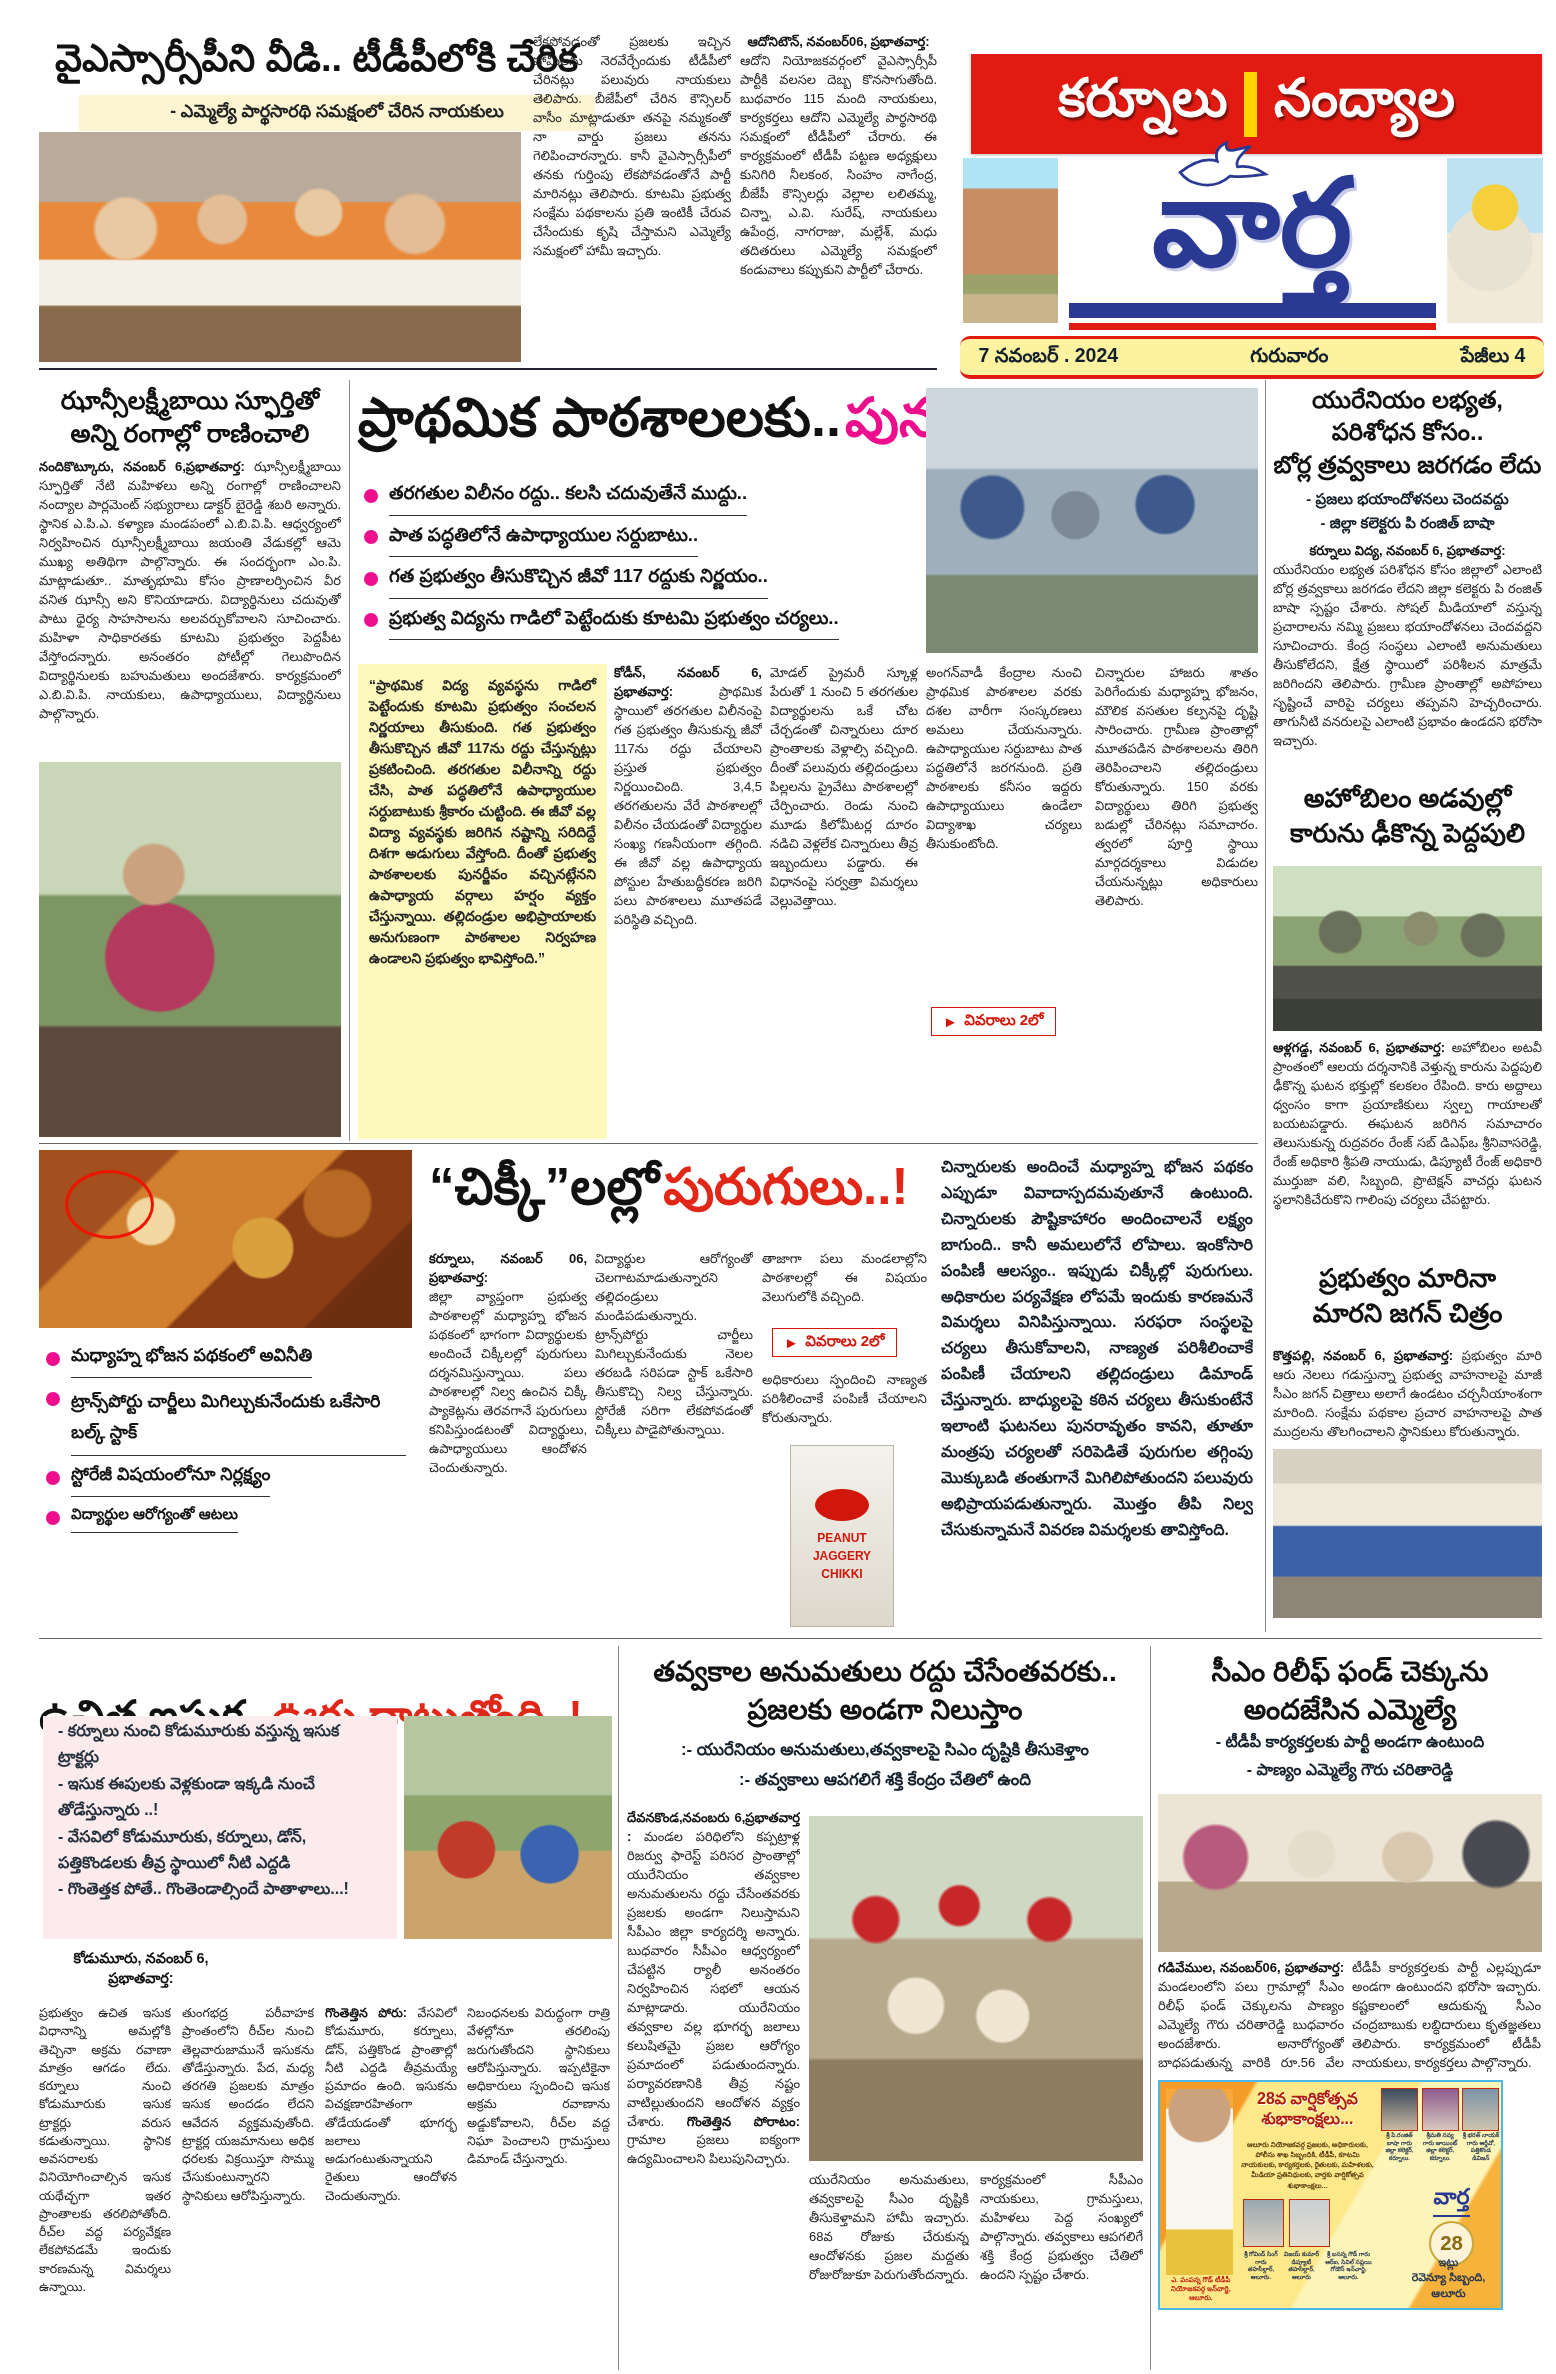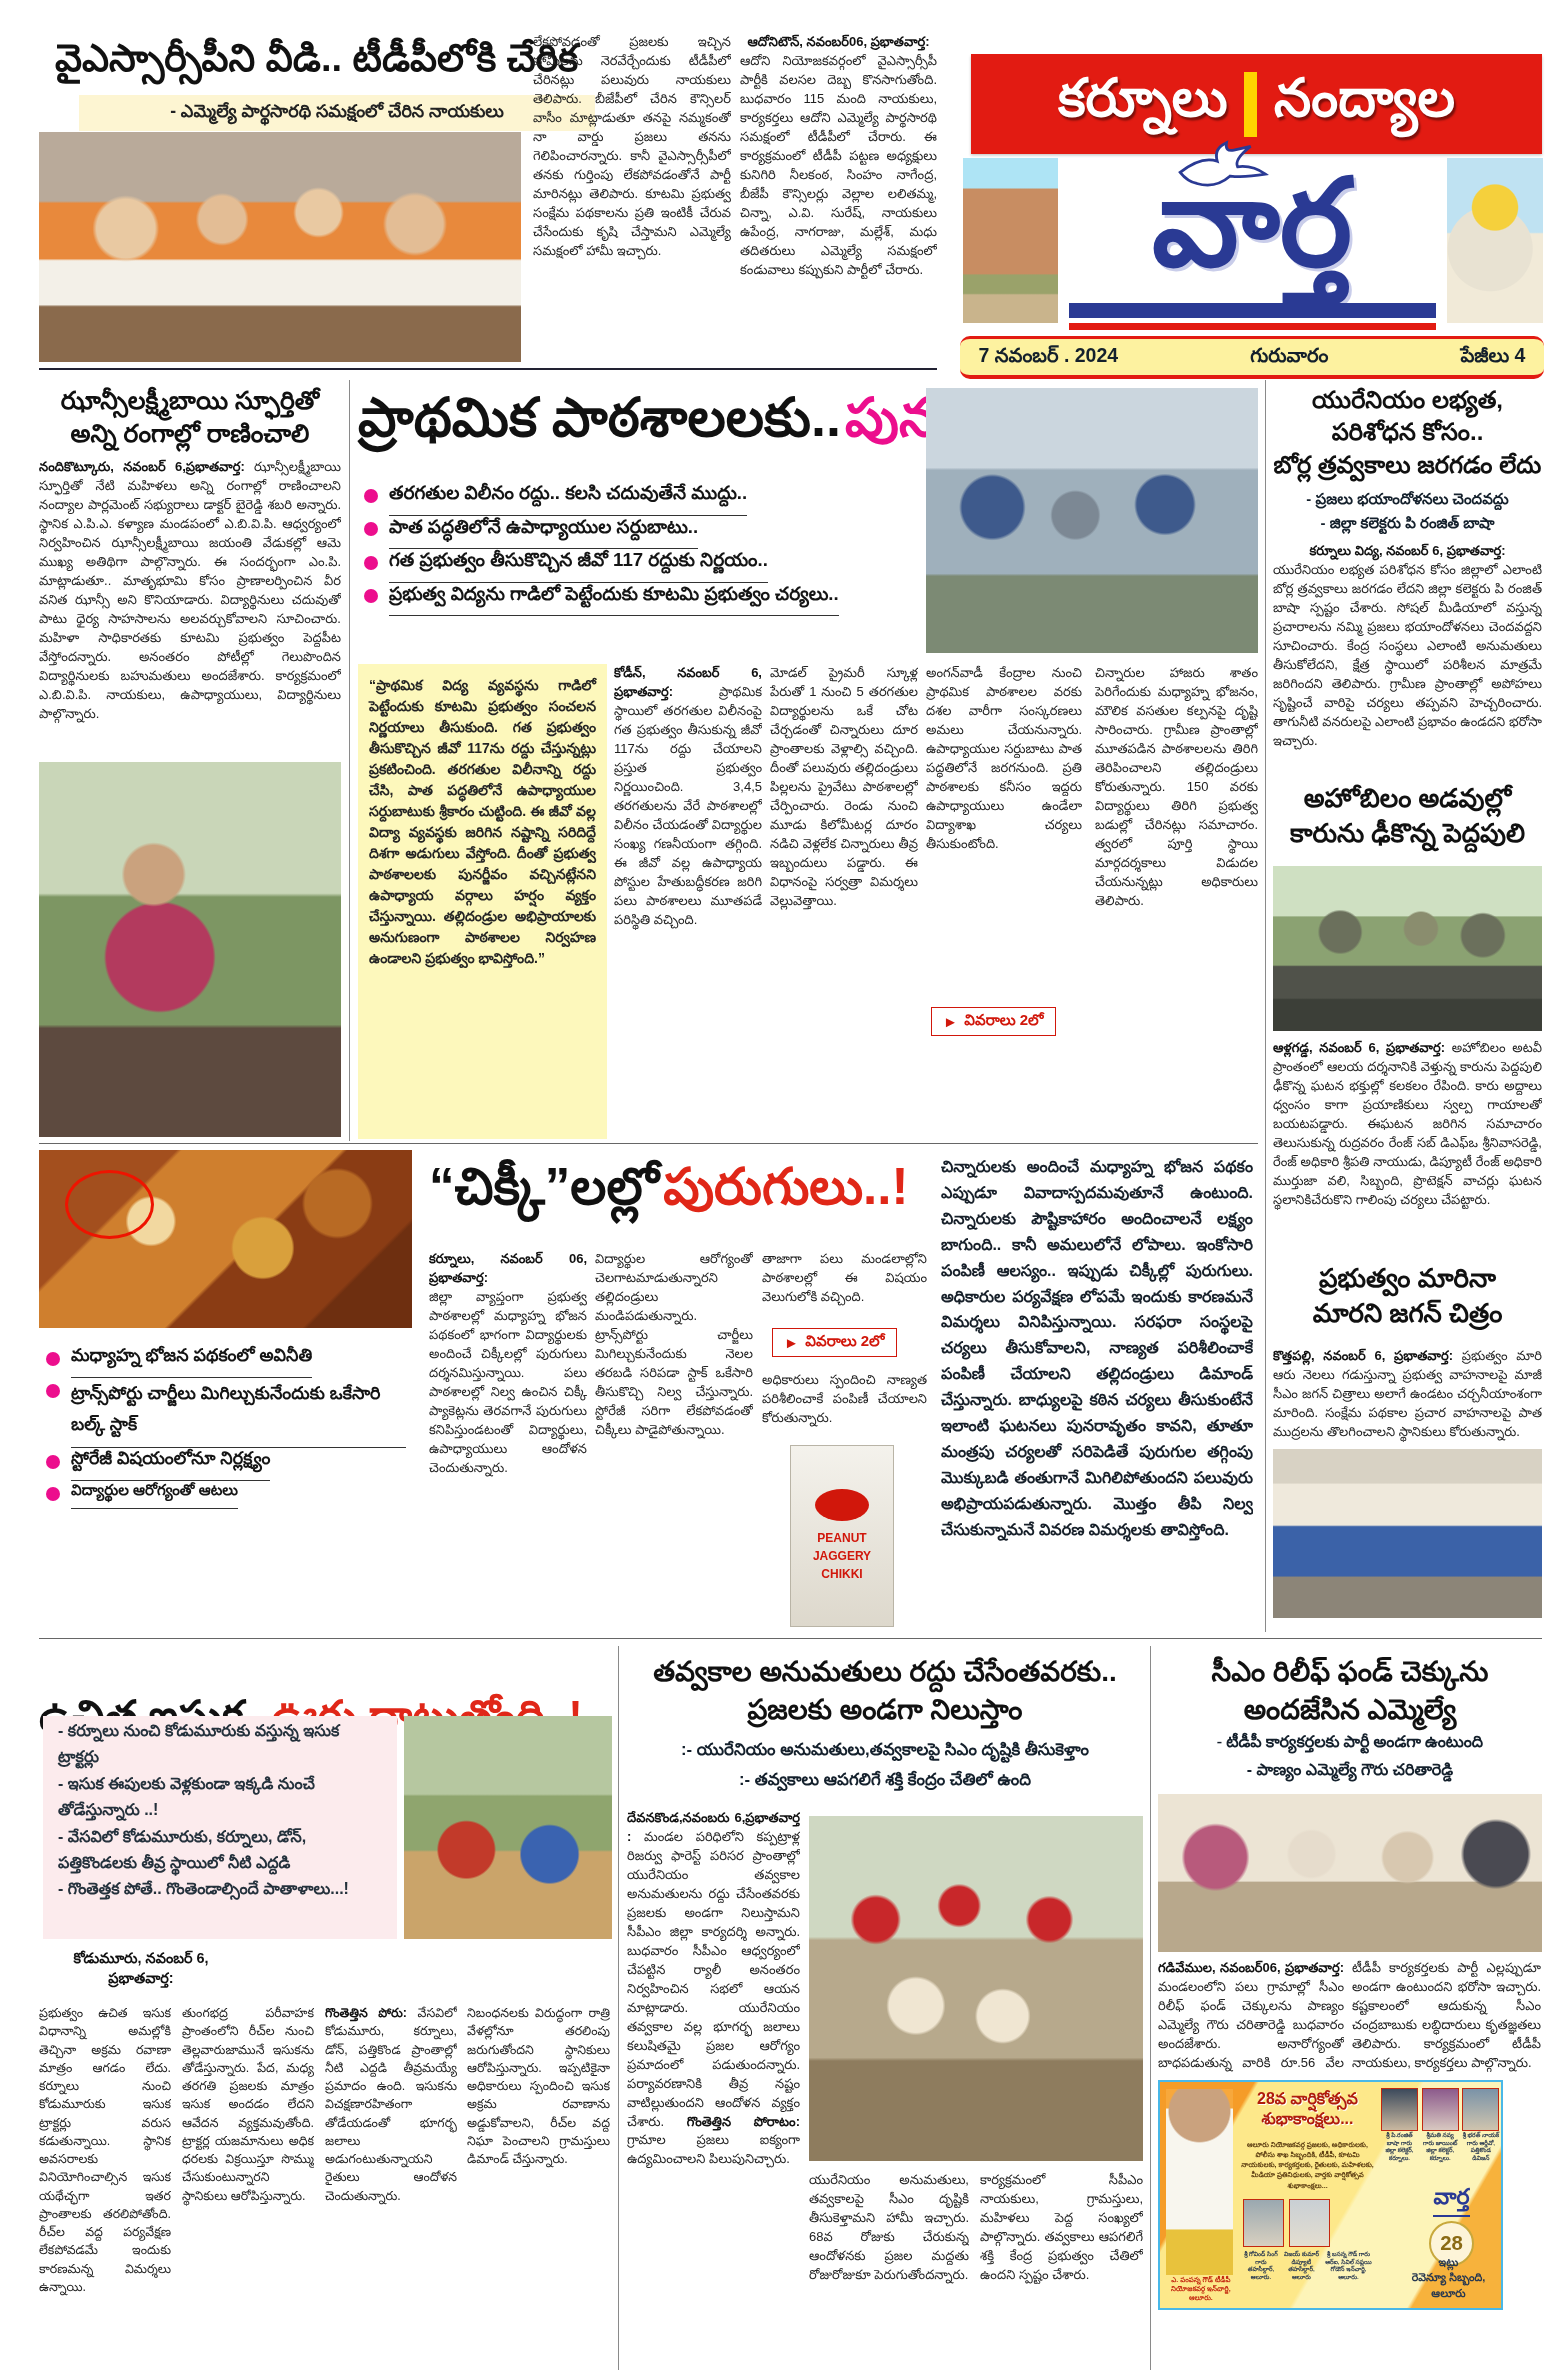--- a/index.html
+++ b/index.html
@@ -13,21 +13,21 @@
   .photo { position:absolute; overflow:hidden; }
   .hl { font-weight:bold; color:#111; line-height:1.15; }
   .center { text-align:center; }
   .col {
     position:absolute; font-size:13px; line-height:1.46; text-align:justify;
     color:#222; overflow:hidden;
   }
   .dl { font-weight:bold; color:#111; }
   .vrule { position:absolute; width:0.9px; background:#8a8a8a; }
   .hrule { position:absolute; height:1.9px; background:#444; }
-  .bullet-row { display:flex; align-items:flex-start; margin-bottom:0; }
+  .bullet-row { display:flex; align-items:flex-start; margin-bottom:8px; }
   .dot { width:14px; height:14px; border-radius:50%; background:#ec0e8d; flex:0 0 14px; margin:6.5px 11px 0 0; }
   .b-text { font-weight:bold; color:#151515; border-bottom:1.9px solid #333; padding-bottom:6.5px; }
   .more-tag {
     display:inline-flex; align-items:center; gap:6.5px; border:1.9px solid #d1170b;
     color:#d1170b; font-weight:bold; font-size:15px; padding:2.8px 11px; background:#fff;
   }
   .subdash { font-weight:bold; color:#14202c; }
   .red-circle { position:absolute; border:3.7px solid #ee1400; border-radius:50%; }
 </style>
 </head>
@@ -237,21 +237,21 @@
       radial-gradient(circle at 58% 58%, #f0e6d2 0 9%, transparent 10%),
       linear-gradient(180deg,#cfd8c2 0 35%, #b7a98c 36% 70%, #8e7c5e 71%);"></div>
   <div class="col" style="left:809px;top:2171px;width:160px;height:197px;"><span>యురేనియం అనుమతులు, తవ్వకాలపై సీఎం దృష్టికి తీసుకెళ్తామని హామీ ఇచ్చారు. 68వ రోజుకు చేరుకున్న ఆందోళనకు ప్రజల మద్దతు రోజురోజుకూ పెరుగుతోందన్నారు.</span></div>
   <div class="col" style="left:980px;top:2171px;width:163px;height:197px;"><span>కార్యక్రమంలో సీపీఎం నాయకులు, గ్రామస్తులు, మహిళలు పెద్ద సంఖ్యలో పాల్గొన్నారు. తవ్వకాలు ఆపగలిగే శక్తి కేంద్ర ప్రభుత్వం చేతిలో ఉందని స్పష్టం చేశారు.</span></div>
   <div class="vrule" style="left:1150px;top:1646px;height:724px;"></div>
 
   <div class="abs hl center" style="left:1158px;top:1653px;width:384px;font-size:28px;line-height:1.35;">
     <div>సీఎం రిలీఫ్ ఫండ్ చెక్కును</div>
     <div>అందజేసిన ఎమ్మెల్యే</div>
   </div>
-  <div class="abs center subdash" style="left:1158px;top:1733px;width:384px;font-size:16px;font-family:Liberation Serif, serif;">- టీడీపీ కార్యకర్తలకు పార్టీ అండగా ఉంటుంది</div>
+  <div class="abs center subdash" style="left:1158px;top:1733px;width:384px;font-size:16px;">- టీడీపీ కార్యకర్తలకు పార్టీ అండగా ఉంటుంది</div>
   <div class="abs center subdash" style="left:1158px;top:1761px;width:384px;font-size:16px;">- పాణ్యం ఎమ్మెల్యే గౌరు చరితారెడ్డి</div>
   <div class="photo" style="left:1158px;top:1794px;width:384px;height:158px;background:
       radial-gradient(circle at 15% 40%, #b85a7c 0 9%, transparent 10%),
       radial-gradient(circle at 40% 38%, #e6dccc 0 9%, transparent 10%),
       radial-gradient(circle at 65% 40%, #d8c8b0 0 9%, transparent 10%),
       radial-gradient(circle at 88% 38%, #4a4a52 0 9%, transparent 10%),
       linear-gradient(180deg,#ece4d4 0 55%, #b8a88c 56%);"></div>
   <div class="col" style="left:1158px;top:1959px;width:186px;height:113px;"><b class="dl">గడివేముల, నవంబర్06, ప్రభాతవార్త:</b> <span>మండలంలోని పలు గ్రామాల్లో సీఎం రిలీఫ్ ఫండ్ చెక్కులను పాణ్యం ఎమ్మెల్యే గౌరు చరితారెడ్డి బుధవారం అందజేశారు. అనారోగ్యంతో బాధపడుతున్న వారికి రూ.56 వేల చొప్పున వైద్య సాయం చెక్కులను లబ్ధిదారులకు అందించారు.</span></div>
   <div class="col" style="left:1352px;top:1959px;width:189px;height:113px;"><span>టీడీపీ కార్యకర్తలకు పార్టీ ఎల్లప్పుడూ అండగా ఉంటుందని భరోసా ఇచ్చారు. కష్టకాలంలో ఆదుకున్న సీఎం చంద్రబాబుకు లబ్ధిదారులు కృతజ్ఞతలు తెలిపారు. కార్యక్రమంలో టీడీపీ నాయకులు, కార్యకర్తలు పాల్గొన్నారు.</span></div>
 

